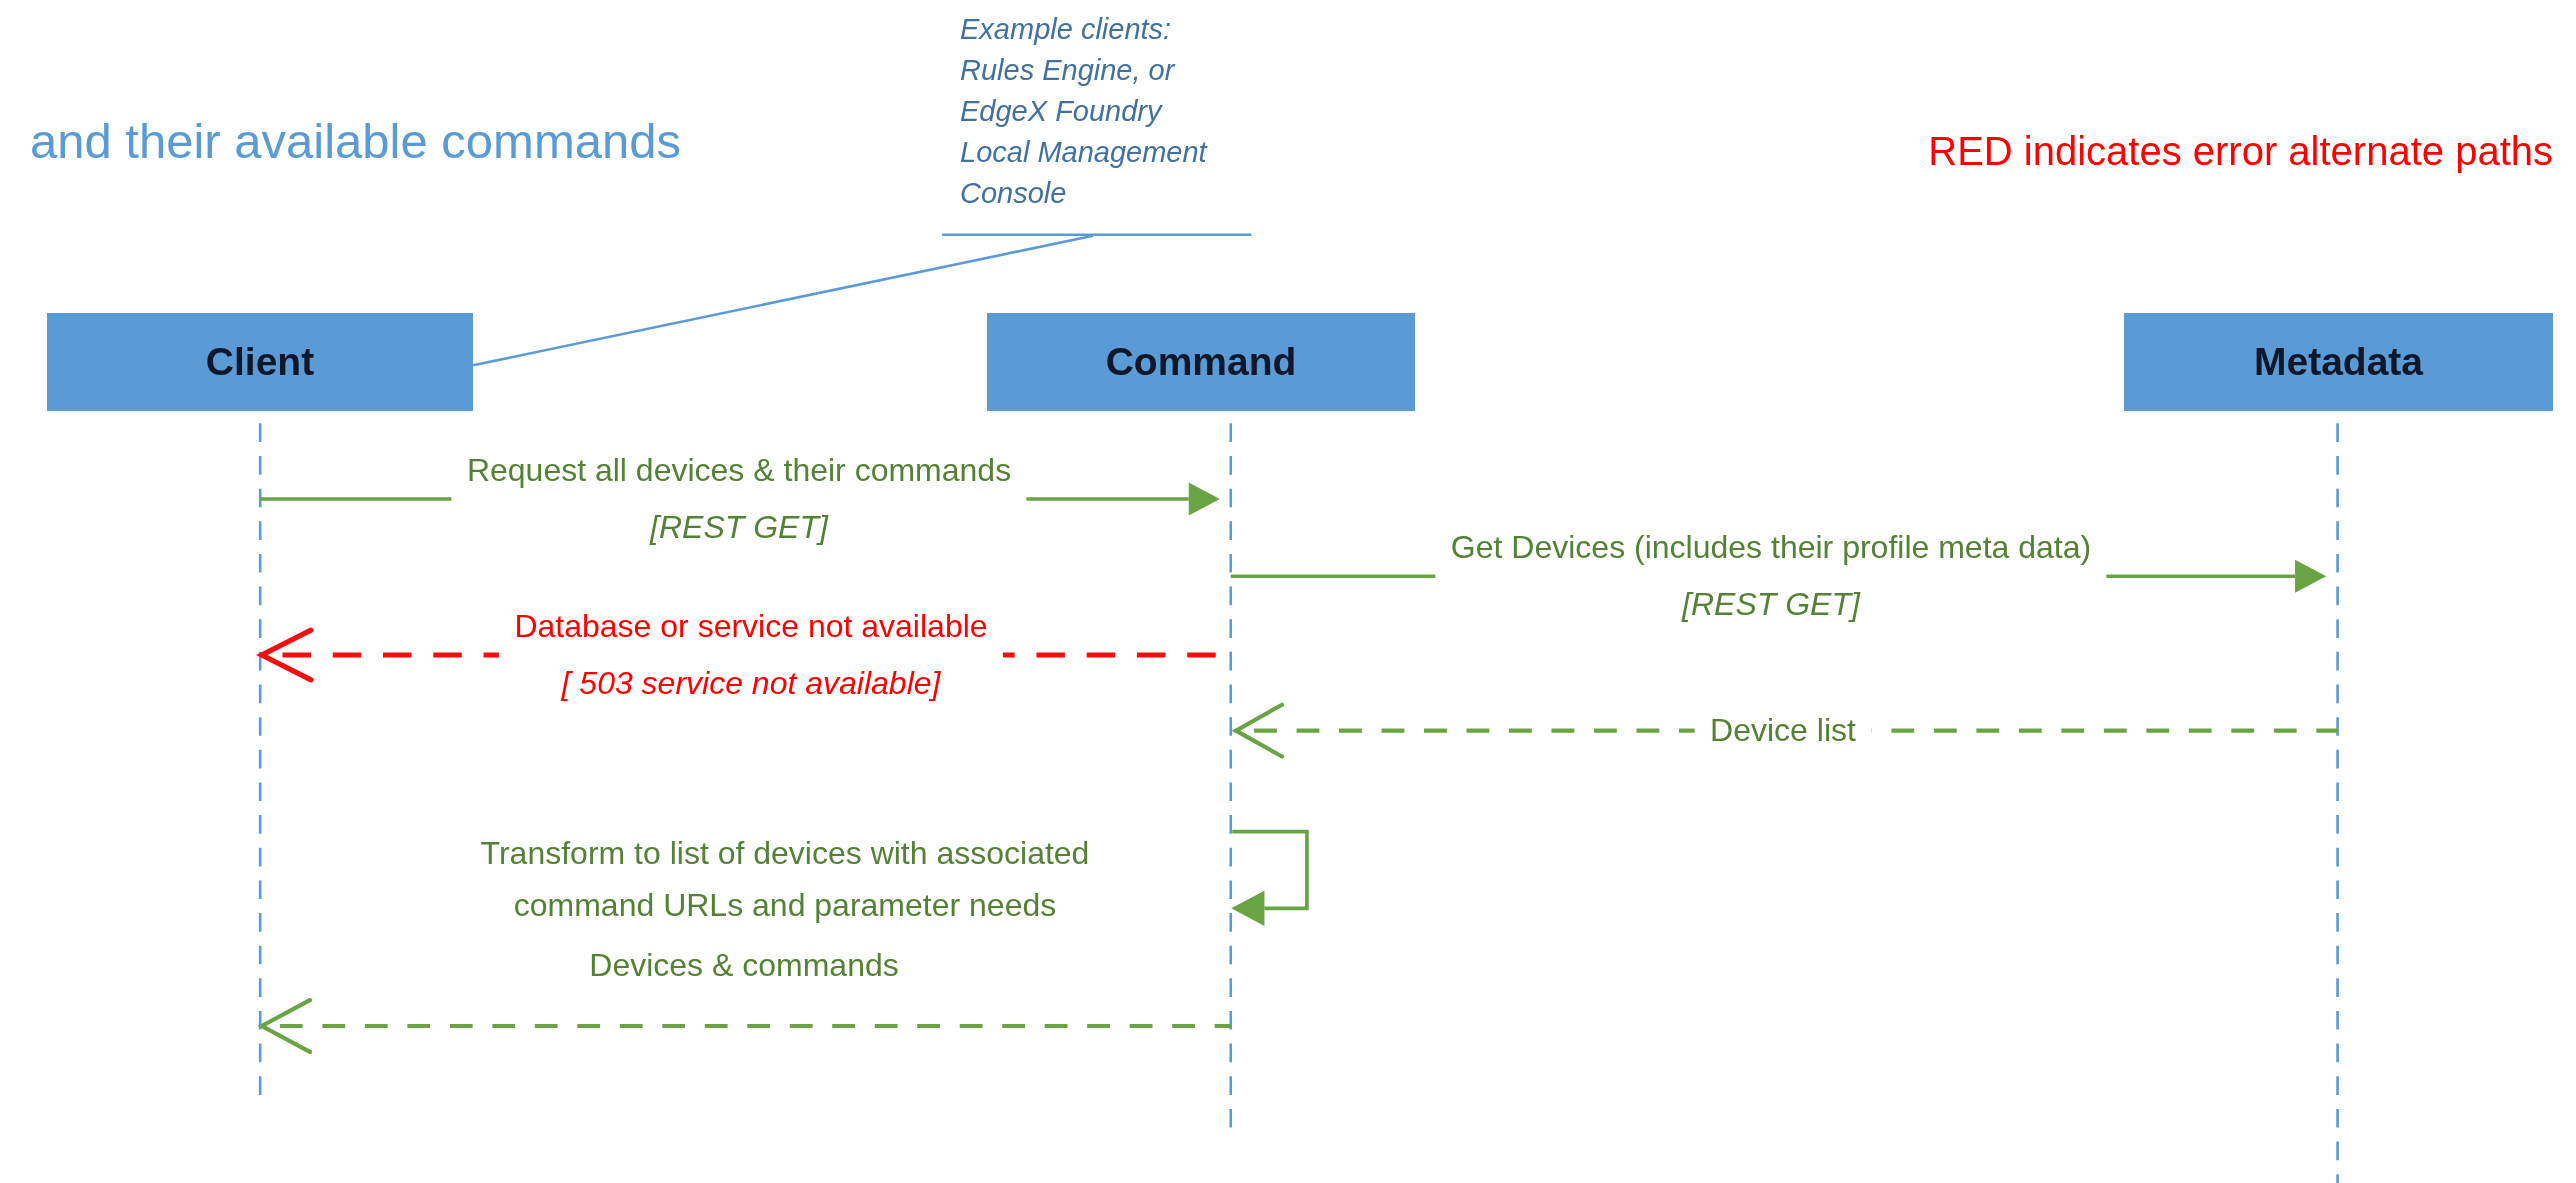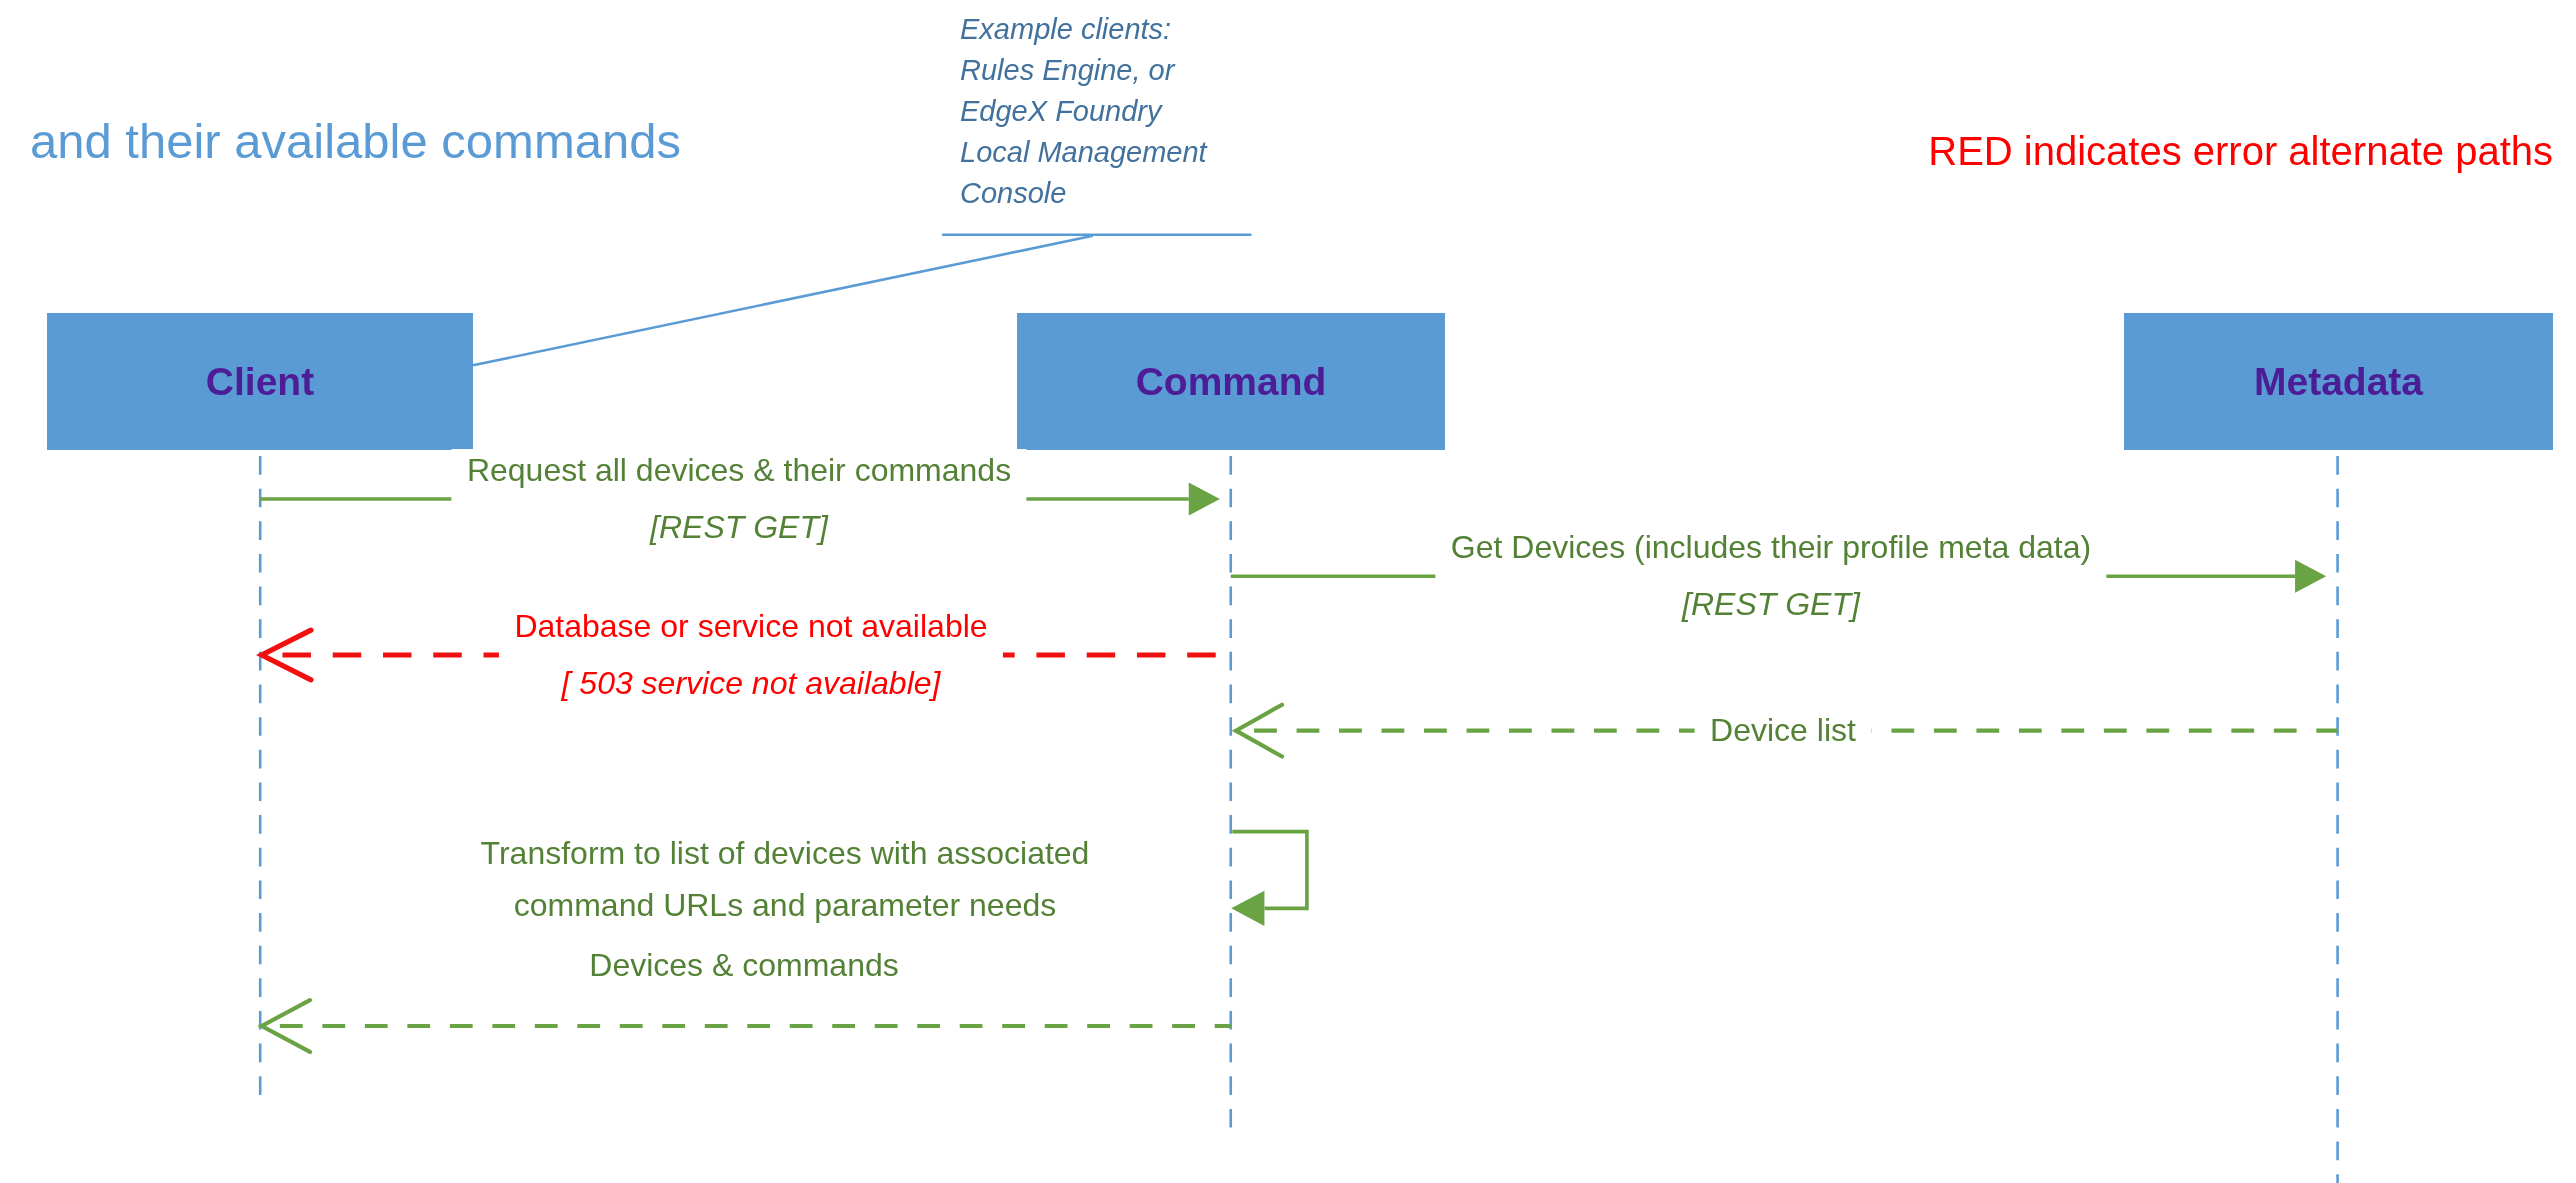--- a/index.html
+++ b/index.html
@@ -30,26 +30,26 @@
     position:absolute;left:960px;top:9.3px;
     color:var(--noteBlue);font-size:29px;line-height:41px;white-space:nowrap;font-style:italic;
   }
   .legend-red{
     position:absolute;right:23px;top:129px;
     color:var(--errorRed);font-size:40px;white-space:nowrap;
   }
 
   
   .actor{
-    position:absolute;top:313px;height:137px;background:var(--actorBlue);
+    position:absolute;top:313px;height:98px;background:var(--actorBlue);
     display:flex;align-items:center;justify-content:center;
-    color:#4c1d95;font-size:39px;font-weight:bold;
+    color:#0f172a;font-size:39px;font-weight:bold;
   }
   .actor.client{left:47px;width:426px;}
-  .actor.command{left:1017px;width:428px;}
+  .actor.command{left:987px;width:428px;}
   .actor.metadata{left:2124px;width:429px;}
 
   
   .msg-label{
     position:absolute;transform:translate(-50%,-50%);
     background:#ffffff;padding:3.1px 15.5px;
     display:flex;flex-direction:column;align-items:center;
     color:var(--textGreen);font-size:32px;line-height:37px;white-space:nowrap;
     text-align:center;
   }

